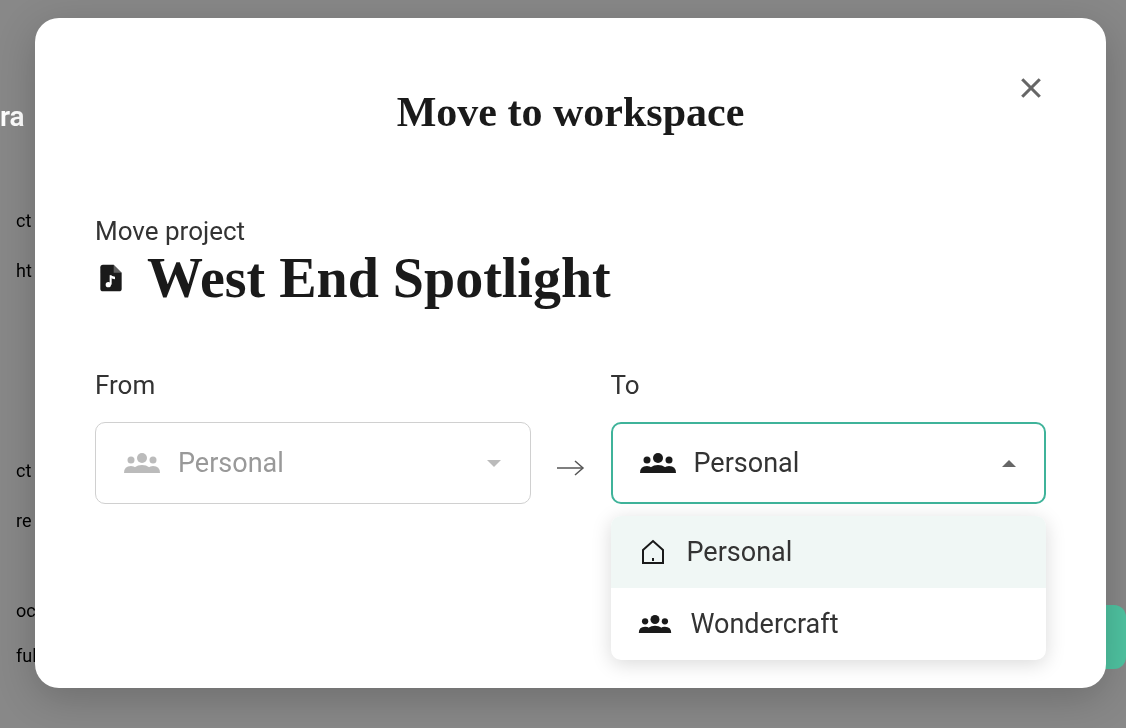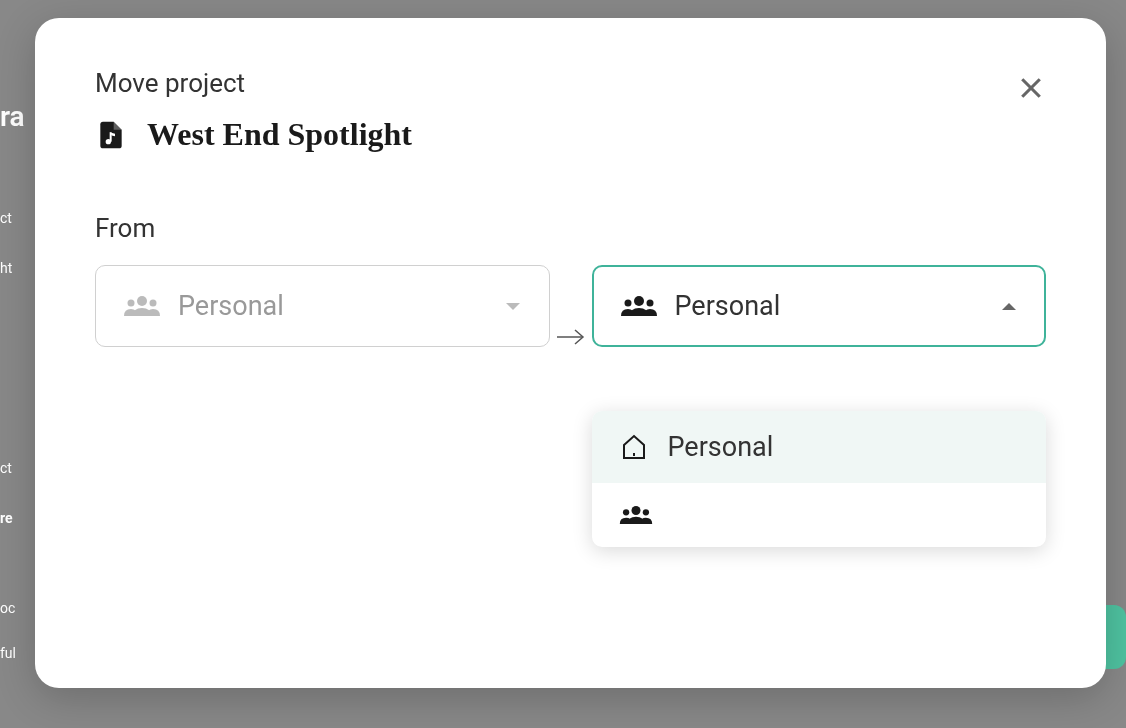--- a/index.html
+++ b/index.html
@@ -25,24 +25,24 @@
     }
     .bg-text {
       color: #ffffff;
       font-size: 28px;
       font-weight: 600;
       position: absolute;
       left: 0;
       top: 100px;
     }
     .bg-label {
-      color: #ffffff;
-      font-size: 14px;
-      position: absolute;
-      left: 0;
+      color: #000000;
+      font-size: 18px;
+      position: absolute;
+      left: 16px;
     }
     .modal {
       position: absolute;
       top: 18px;
       left: 35px;
       right: 20px;
       background: #fff;
       border-radius: 24px;
       padding: 50px 60px 60px 60px;
       box-shadow: 0 10px 40px rgba(0,0,0,0.2);
@@ -69,42 +69,41 @@
       font-family: Georgia, 'Times New Roman', serif;
       font-size: 42px;
       font-weight: 700;
       color: #1a1a1a;
       margin-top: 20px;
       margin-bottom: 80px;
     }
     .section-label {
       font-size: 26px;
       color: #333;
-      margin-bottom: 18px;
     }
     .project-row {
       display: flex;
       align-items: center;
       gap: 20px;
       margin-bottom: 60px;
     }
     .project-icon {
       width: 32px;
       height: 32px;
     }
     .project-name {
       font-family: Georgia, 'Times New Roman', serif;
-      font-size: 32px;
+      font-size: 56px;
       font-weight: 700;
       color: #1a1a1a;
     }
     .from-to-row {
       display: flex;
-      align-items: flex-end;
-      gap: 5px;
+      align-items: center;
+      gap: 24px;
     }
     .from-to-col {
       flex: 1;
       position: relative;
     }
     .col-label {
       font-size: 26px;
       color: #333;
       margin-bottom: 22px;
     }
@@ -196,34 +195,35 @@
     }
   </style>
 </head>
 <body>
 
 <div class="background-content">
   <span class="bg-text">ra</span>
   <span class="bg-label" style="top:210px">ct</span>
   <span class="bg-label" style="top:260px;font-weight:400">ht</span>
   <span class="bg-label" style="top:460px">ct</span>
-  <span class="bg-label" style="top:510px;font-weight:700">re</span>
+  <span class="bg-label" style="top:510px;font-weight:400">re</span>
   <span class="bg-label" style="top:600px">oc</span>
   <span class="bg-label" style="top:645px;font-weight:400">ful</span>
   <button class="confirm-btn">rm</button>
 </div>
 
 <div class="modal">
   <div class="close-btn">
     <svg viewBox="0 0 24 24" fill="none" stroke="currentColor" stroke-width="2.5">
       <line x1="5" y1="5" x2="19" y2="19"></line>
       <line x1="19" y1="5" x2="5" y2="19"></line>
     </svg>
   </div>
 
+  <h1 class="modal-title">Move to workspace</h1>
 
   <div class="section-label">Move project</div>
 
   <div class="project-row">
     <svg class="project-icon" viewBox="0 0 24 24" fill="#1a1a1a">
       <path d="M14 2H6a2 2 0 0 0-2 2v16a2 2 0 0 0 2 2h12a2 2 0 0 0 2-2V8l-6-6z"></path>
       <path d="M14 2v6h6" fill="#fff" opacity="0.3"></path>
       <circle cx="10" cy="17" r="2" fill="#fff"></circle>
       <rect x="11" y="10" width="1.5" height="7" fill="#fff"></rect>
       <path d="M11 10 L15 11 L15 13 L12.5 12.3" fill="#fff"></path>
@@ -251,20 +251,21 @@
     </div>
 
     <div class="arrow-col">
       <svg class="arrow-icon" viewBox="0 0 32 20" fill="none" stroke="#555" stroke-width="1.5">
         <line x1="2" y1="10" x2="28" y2="10"></line>
         <polyline points="20,3 28,10 20,17"></polyline>
       </svg>
     </div>
 
     <div class="from-to-col">
+      <div class="col-label">To</div>
       <div class="select-box active">
         <svg class="people-icon" viewBox="0 0 40 24" fill="#1a1a1a">
           <circle cx="20" cy="7" r="5"></circle>
           <circle cx="9" cy="9" r="3.5"></circle>
           <circle cx="31" cy="9" r="3.5"></circle>
           <path d="M11 22 Q11 14 20 14 Q29 14 29 22 Z"></path>
           <path d="M2 22 Q2 15 9 15 Q12 15 13.5 16.5 L13.5 22 Z"></path>
           <path d="M38 22 Q38 15 31 15 Q28 15 26.5 16.5 L26.5 22 Z"></path>
         </svg>
         <span class="select-label">Personal</span>
@@ -283,17 +284,18 @@
         </div>
         <div class="dropdown-item">
           <svg class="people-icon" style="width:36px" viewBox="0 0 40 24" fill="#1a1a1a">
             <circle cx="20" cy="7" r="5"></circle>
             <circle cx="9" cy="9" r="3.5"></circle>
             <circle cx="31" cy="9" r="3.5"></circle>
             <path d="M11 22 Q11 14 20 14 Q29 14 29 22 Z"></path>
             <path d="M2 22 Q2 15 9 15 Q12 15 13.5 16.5 L13.5 22 Z"></path>
             <path d="M38 22 Q38 15 31 15 Q28 15 26.5 16.5 L26.5 22 Z"></path>
           </svg>
+          <span>Wondercraft</span>
         </div>
       </div>
     </div>
   </div>
 </div>
 
 </body></html>

